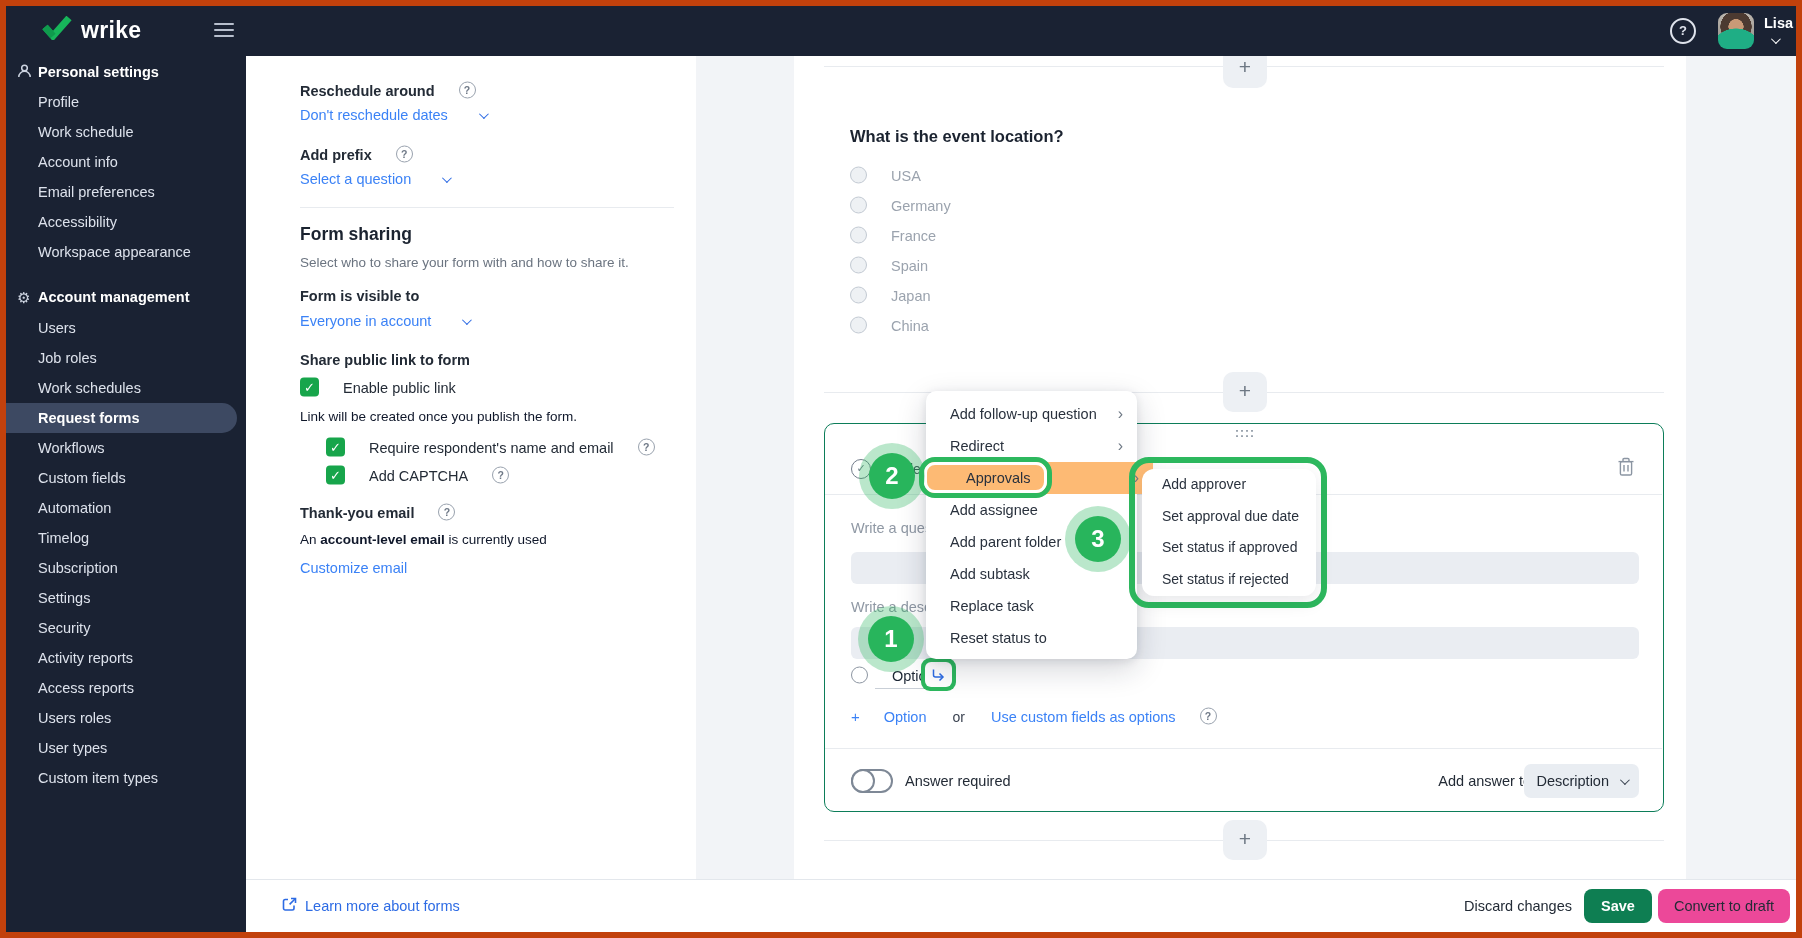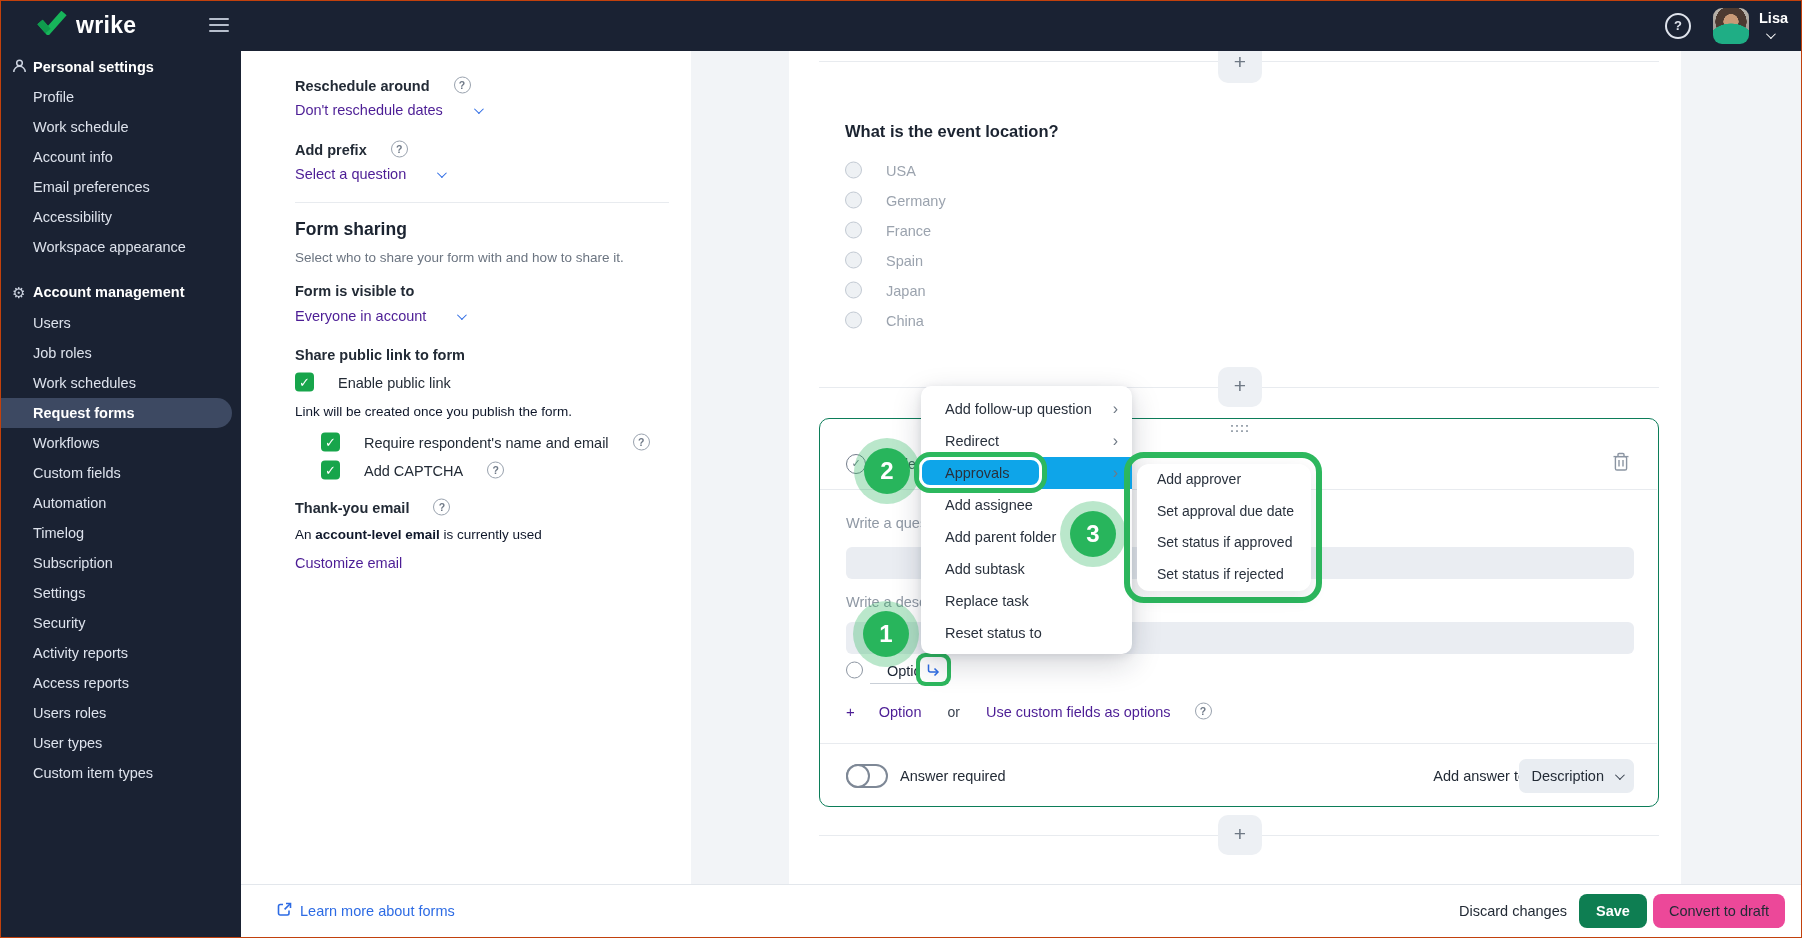--- a/index.html
+++ b/index.html
@@ -1,16 +1,16 @@
 <!DOCTYPE html>
 <html><head>
 <meta charset="utf-8">
 <style>
   html,body{margin:0;padding:0;background:#aab1bc;font-family:"Liberation Sans",sans-serif;}
-  .stage{position:relative;width:1802px;height:938px;background:#f2f4f7;border:1px solid #c2410c;box-sizing:border-box;overflow:hidden;font-family:"Liberation Sans",sans-serif;}
+  .stage{position:relative;width:1802px;height:938px;background:#f2f4f7;border:6px solid #c2410c;box-sizing:border-box;overflow:hidden;font-family:"Liberation Sans",sans-serif;}
   .abs{position:absolute;}
   .t{position:absolute;white-space:nowrap;transform:translateY(-50%);}
   .row{position:absolute;display:flex;align-items:center;gap:24px;transform:translateY(-50%);white-space:nowrap;}
 
   
   .topbar{position:absolute;left:0;top:0;width:100%;height:50px;background:#1a2233;z-index:5;}
   .brand{position:absolute;left:36px;top:10px;display:flex;align-items:center;gap:9px;}
   .brand-name{color:#fff;font-size:23px;font-weight:700;letter-spacing:.3px;}
   .burger{position:absolute;left:208px;top:17px;width:20px;cursor:pointer;}
   .burger span{display:block;width:20px;height:2.4px;background:#b7bfcd;margin-bottom:3.6px;border-radius:1px;}
@@ -31,21 +31,21 @@
   .side-item{position:absolute;left:32px;transform:translateY(-50%);color:#dde2ec;font-size:14.5px;white-space:nowrap;cursor:pointer;}
   .side-ico{position:absolute;left:11px;transform:translateY(-50%);color:#ccd3e0;font-size:15px;line-height:15px;}
   .sel-pill{position:absolute;left:0;top:347px;width:231px;height:30px;background:#3d4962;border-radius:0 15px 15px 0;}
 
   
   .settings{position:absolute;left:240px;top:50px;width:450px;bottom:52px;background:#fff;}
   .canvas{position:absolute;left:788px;top:50px;width:892px;bottom:52px;background:#fff;overflow:hidden;}
   .bottombar{position:absolute;left:240px;right:0;bottom:0;height:52px;background:#fff;border-top:1px solid #e3e7ec;z-index:6;}
 
   .bold{font-weight:700;color:#232b36;font-size:14.5px;}
-  .link{color:#4c1d95;font-size:14.5px;cursor:pointer;text-align:right;}
+  .link{color:#3b82f6;font-size:14.5px;cursor:pointer;text-align:right;}
   .small{font-size:13.5px;color:#6b7480;}
   .note{font-size:13.5px;color:#0f172a;}
   .divider{position:absolute;height:1px;background:#e8ebef;}
   .qi{display:inline-block;width:17px;height:17px;border:1.5px solid #99a2ae;border-radius:50%;box-sizing:border-box;color:#6f7987;font-size:10.5px;font-weight:700;text-align:center;line-height:14px;flex:0 0 auto;}
   .qi::after{content:"?";}
   .cb{width:19px;height:19px;background:#17a54b;border-radius:4px;color:#fff;font-size:13px;line-height:19px;text-align:center;flex:0 0 auto;cursor:pointer;}
   .cb::after{content:"✓";}
 
   
   .plusbtn{position:absolute;width:44px;height:40px;background:#edf0f4;border-radius:10px;color:#6e7884;font-size:21px;text-align:center;line-height:38px;cursor:pointer;z-index:2;}
@@ -68,21 +68,21 @@
   .pill-annot{position:absolute;left:96px;top:234px;width:35px;height:33px;background:#2db85e;border-radius:9px;z-index:3;}
   .pill-annot .inner{position:absolute;inset:4px;background:#fff;border-radius:6px;display:flex;align-items:center;justify-content:center;}
   .toggle{position:absolute;left:26px;top:345px;width:42px;height:24px;border:2px solid #7e8896;border-radius:13px;box-sizing:border-box;background:#fff;cursor:pointer;}
   .toggle .knob{position:absolute;left:-2px;top:-2px;width:24px;height:24px;border:2px solid #7e8896;border-radius:50%;box-sizing:border-box;background:#fff;}
   .dd-pill{position:absolute;right:24px;top:340px;height:34px;background:#e9edf2;border-radius:7px;display:flex;align-items:center;padding:0 12px;gap:4px;color:#232b36;font-size:14.5px;cursor:pointer;}
 
   
   .menu{position:absolute;left:920px;top:385px;width:211px;height:268px;background:#fff;border-radius:10px;box-shadow:0 10px 30px rgba(20,30,50,.18),0 2px 8px rgba(20,30,50,.10);z-index:20;}
   .menu-row{position:absolute;left:0;width:100%;height:32px;line-height:32px;font-size:14.5px;color:#29313d;cursor:pointer;}
   .menu-row .mlabel{padding-left:24px;}
-  .menu-row.hl{background:#0ea5e9;}
+  .menu-row.hl{background:#fdba74;padding-left:16px;}
   .marrow{position:absolute;right:14px;top:0;color:#707a86;font-size:16px;}
   .marrow::after{content:"›";}
 
   .annot{position:absolute;border:5px solid #2db85e;border-radius:16px;box-sizing:border-box;z-index:30;}
   .annot .white-ring{position:absolute;inset:0;border:3px solid #ffffff;border-radius:11px;}
   .annot-sub{position:absolute;left:1123px;top:451px;width:198px;height:151px;border:6px solid #2db85e;border-radius:20px;box-sizing:border-box;z-index:28;}
   .submenu{position:absolute;left:1136px;top:463px;width:174px;height:127px;background:#fff;border-radius:12px;box-shadow:0 6px 18px rgba(20,30,50,.10);z-index:29;}
   .sub-row{position:absolute;left:0;width:100%;height:31.5px;line-height:31.5px;font-size:14px;color:#29313d;padding-left:20px;box-sizing:border-box;cursor:pointer;white-space:nowrap;}
 
   .badge{position:absolute;width:66px;height:66px;border-radius:50%;background:rgba(40,181,92,.32);z-index:40;}

